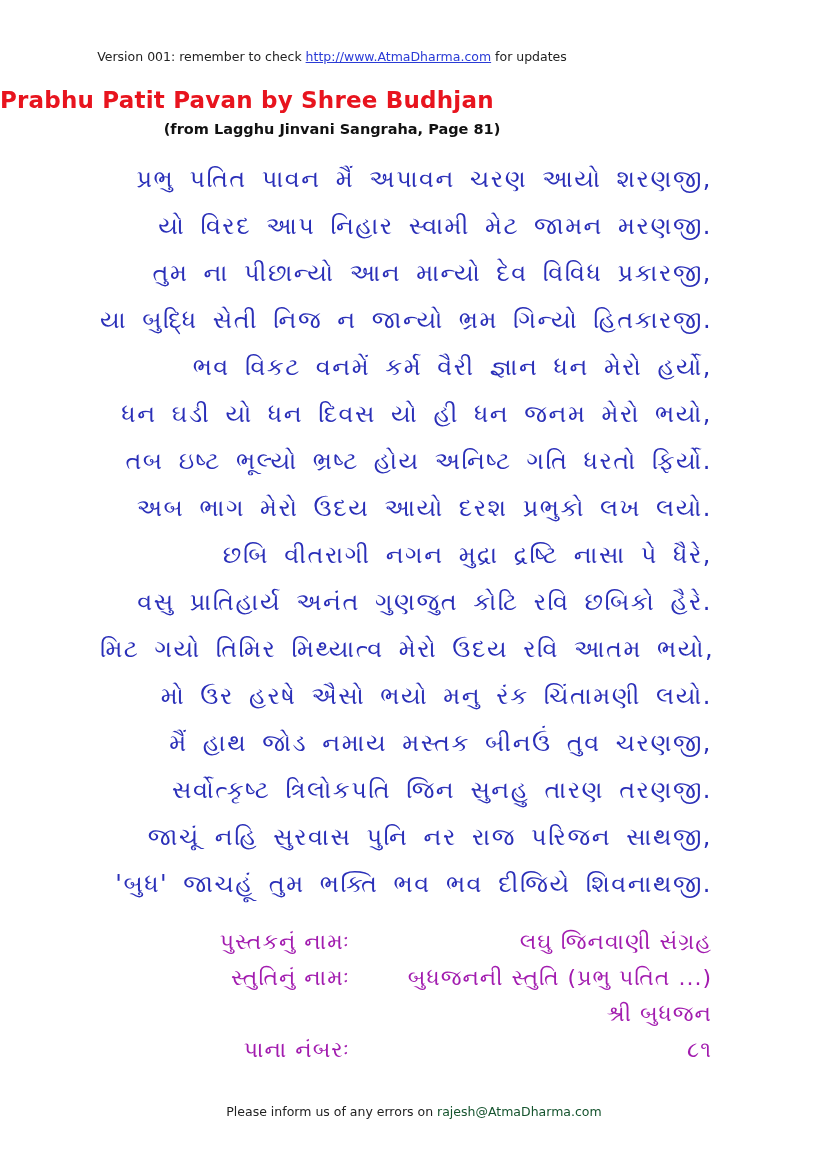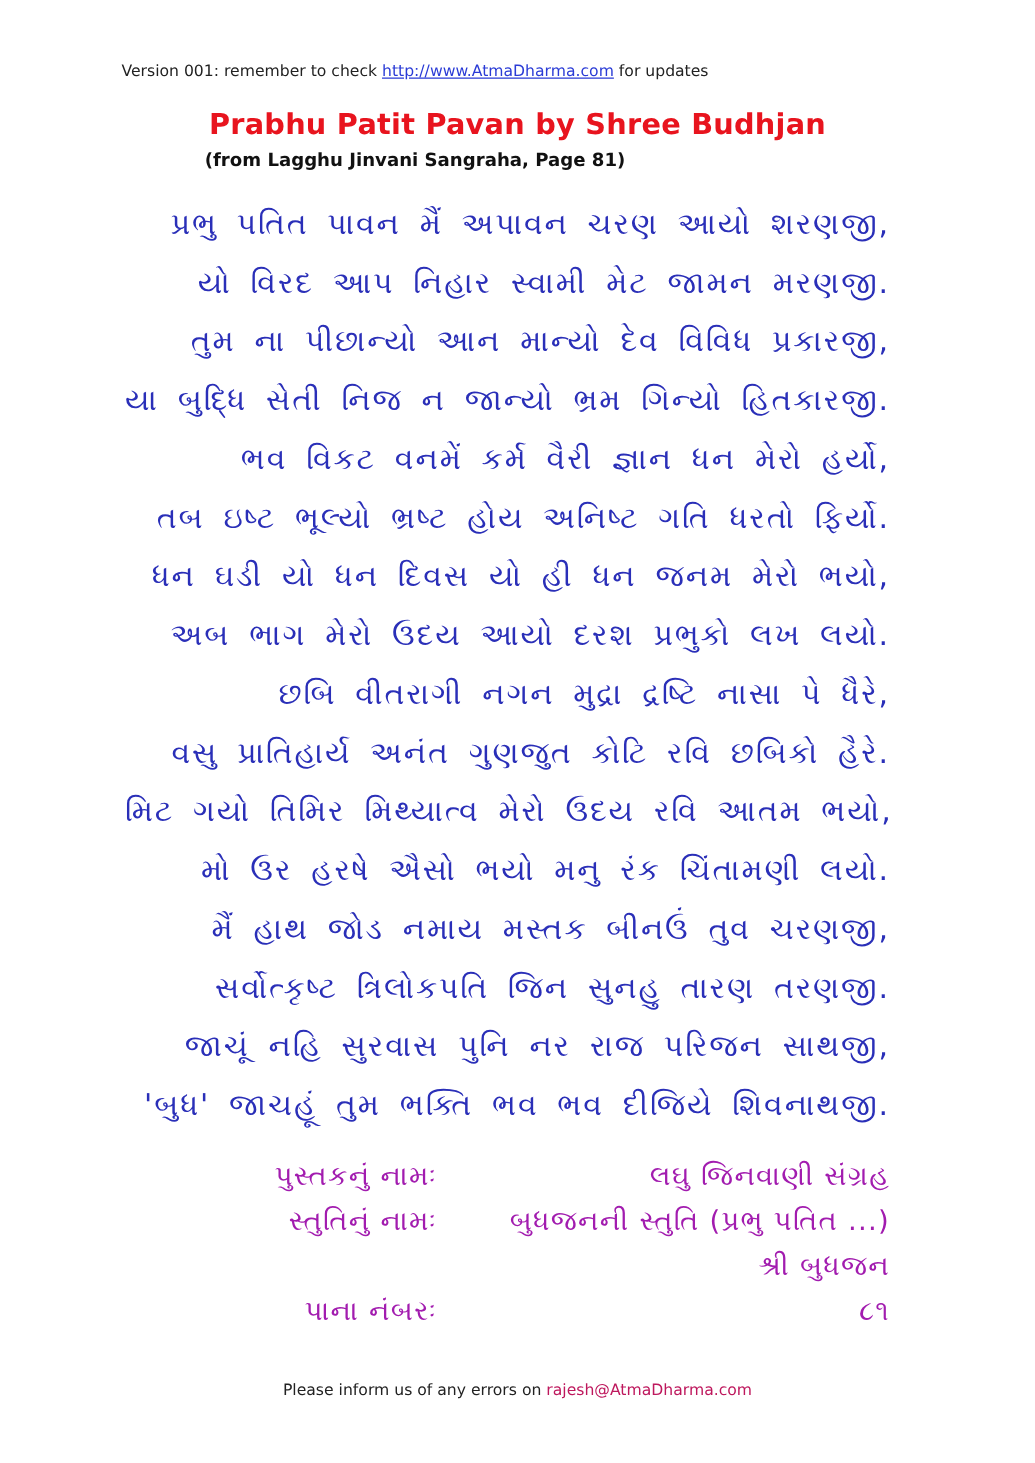--- a/index.html
+++ b/index.html
@@ -25,21 +25,21 @@
     }
     .version-line a {
       color: #2a3bd6;
       text-decoration: underline;
     }
     .title {
       position: absolute;
       top: 87px;
       left: 0;
       width: 828px;
-      text-align: center;
+      text-align: left;
       font-size: 23px;
       font-weight: bold;
       color: #e8141e;
       letter-spacing: 0.2px;
     }
     .subtitle {
       position: absolute;
       top: 121px;
       left: 0;
       width: 664px;
@@ -91,41 +91,41 @@
     .footer {
       position: absolute;
       top: 1104px;
       left: 0;
       width: 828px;
       text-align: center;
       font-size: 12.5px;
       color: #222222;
     }
     .footer .email {
-      color: #be185d;
+      color: #14532d;
     }
   </style>
 </head>
 <body>
 
 <div class="version-line">
   <span>Version 001: remember to check </span><a>http://www.AtmaDharma.com</a><span> for updates</span>
 </div>
 
 <div class="title">Prabhu Patit Pavan by Shree Budhjan</div>
 <div class="subtitle">(from Lagghu Jinvani Sangraha, Page 81)</div>
 
 <div class="verses">
   <div class="verse-line">પ્રભુ પતિત પાવન મૈં અપાવન ચરણ આયો શરણજી,</div>
   <div class="verse-line">યો વિરદ આપ નિહાર સ્વામી મેટ જામન મરણજી.</div>
   <div class="verse-line">તુમ ના પીછાન્યો આન માન્યો દેવ વિવિધ પ્રકારજી,</div>
   <div class="verse-line">યા બુદ્ધિ સેતી નિજ ન જાન્યો ભ્રમ ગિન્યો હિતકારજી.</div>
   <div class="verse-line">ભવ વિકટ વનમેં કર્મ વૈરી જ્ઞાન ધન મેરો હર્યો,</div>
+  <div class="verse-line">ધન ઘડી યો ધન દિવસ યો હી ધન જનમ મેરો ભયો,</div>
   <div class="verse-line">તબ ઇષ્ટ ભૂલ્યો ભ્રષ્ટ હોય અનિષ્ટ ગતિ ધરતો ફિર્યો.</div>
-  <div class="verse-line">ધન ઘડી યો ધન દિવસ યો હી ધન જનમ મેરો ભયો,</div>
   <div class="verse-line">અબ ભાગ મેરો ઉદય આયો દરશ પ્રભુકો લખ લયો.</div>
   <div class="verse-line">છબિ વીતરાગી નગન મુદ્રા દ્રષ્ટિ નાસા પે ધૈરે,</div>
   <div class="verse-line">વસુ પ્રાતિહાર્ય અનંત ગુણજુત કોટિ રવિ છબિકો હૈરે.</div>
   <div class="verse-line">મિટ ગયો તિમિર મિથ્યાત્વ મેરો ઉદય રવિ આતમ ભયો,</div>
   <div class="verse-line">મો ઉર હરષે ઐસો ભયો મનુ રંક ચિંતામણી લયો.</div>
   <div class="verse-line">મૈં હાથ જોડ નમાય મસ્તક બીનઉં તુવ ચરણજી,</div>
   <div class="verse-line">સર્વોત્કૃષ્ટ ત્રિલોકપતિ જિન સુનહુ તારણ તરણજી.</div>
   <div class="verse-line">જાચૂં નહિ સુરવાસ પુનિ નર રાજ પરિજન સાથજી,</div>
   <div class="verse-line">'બુધ' જાચહૂં તુમ ભક્તિ ભવ ભવ દીજિયે શિવનાથજી.</div>
 </div>

